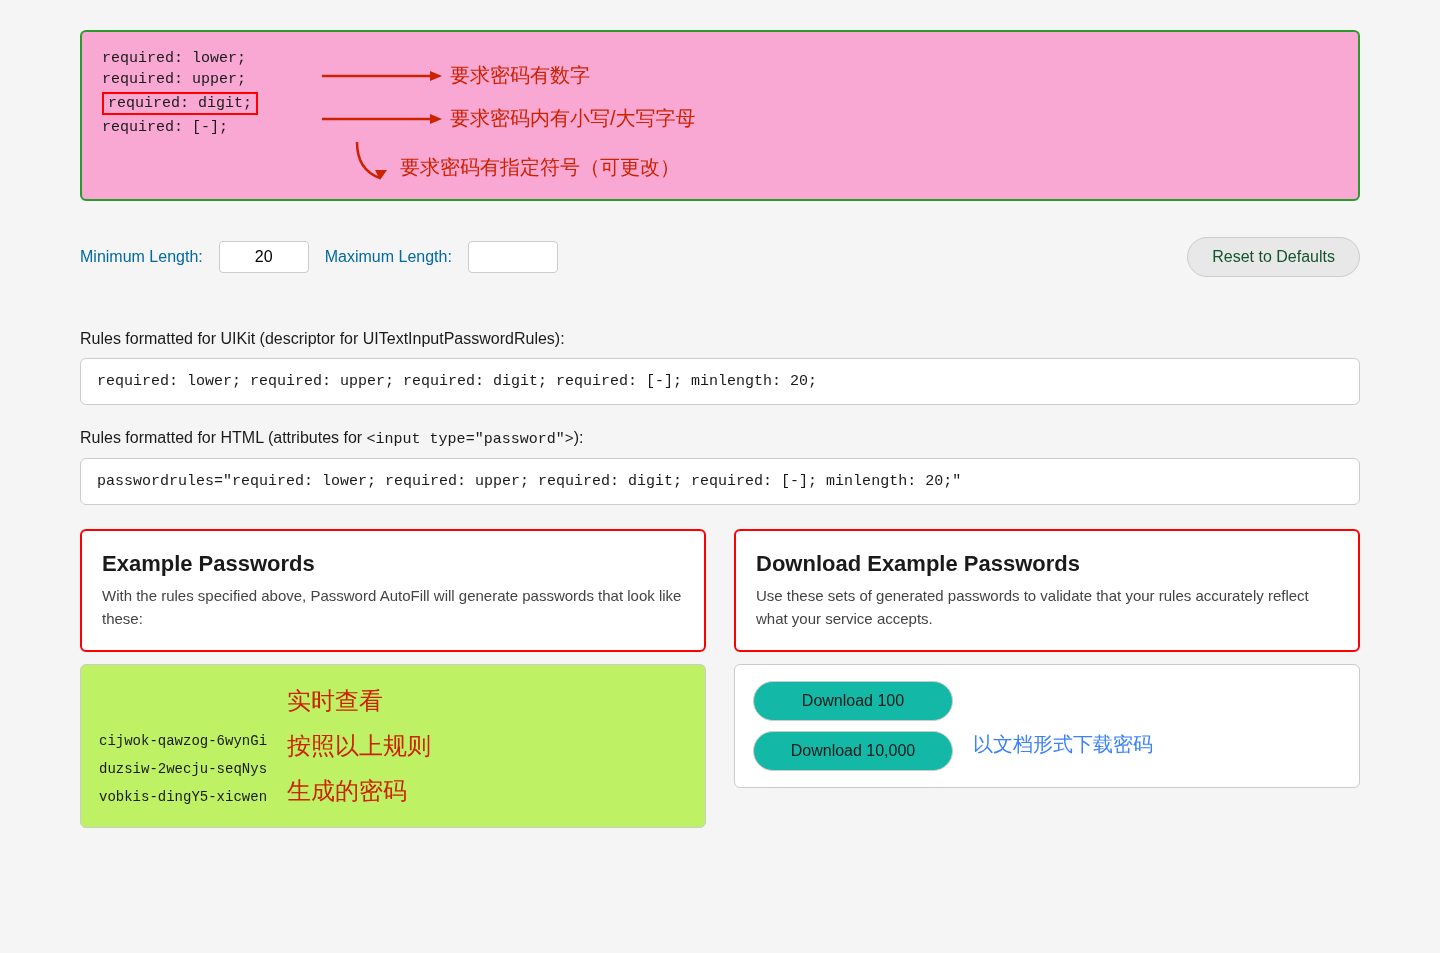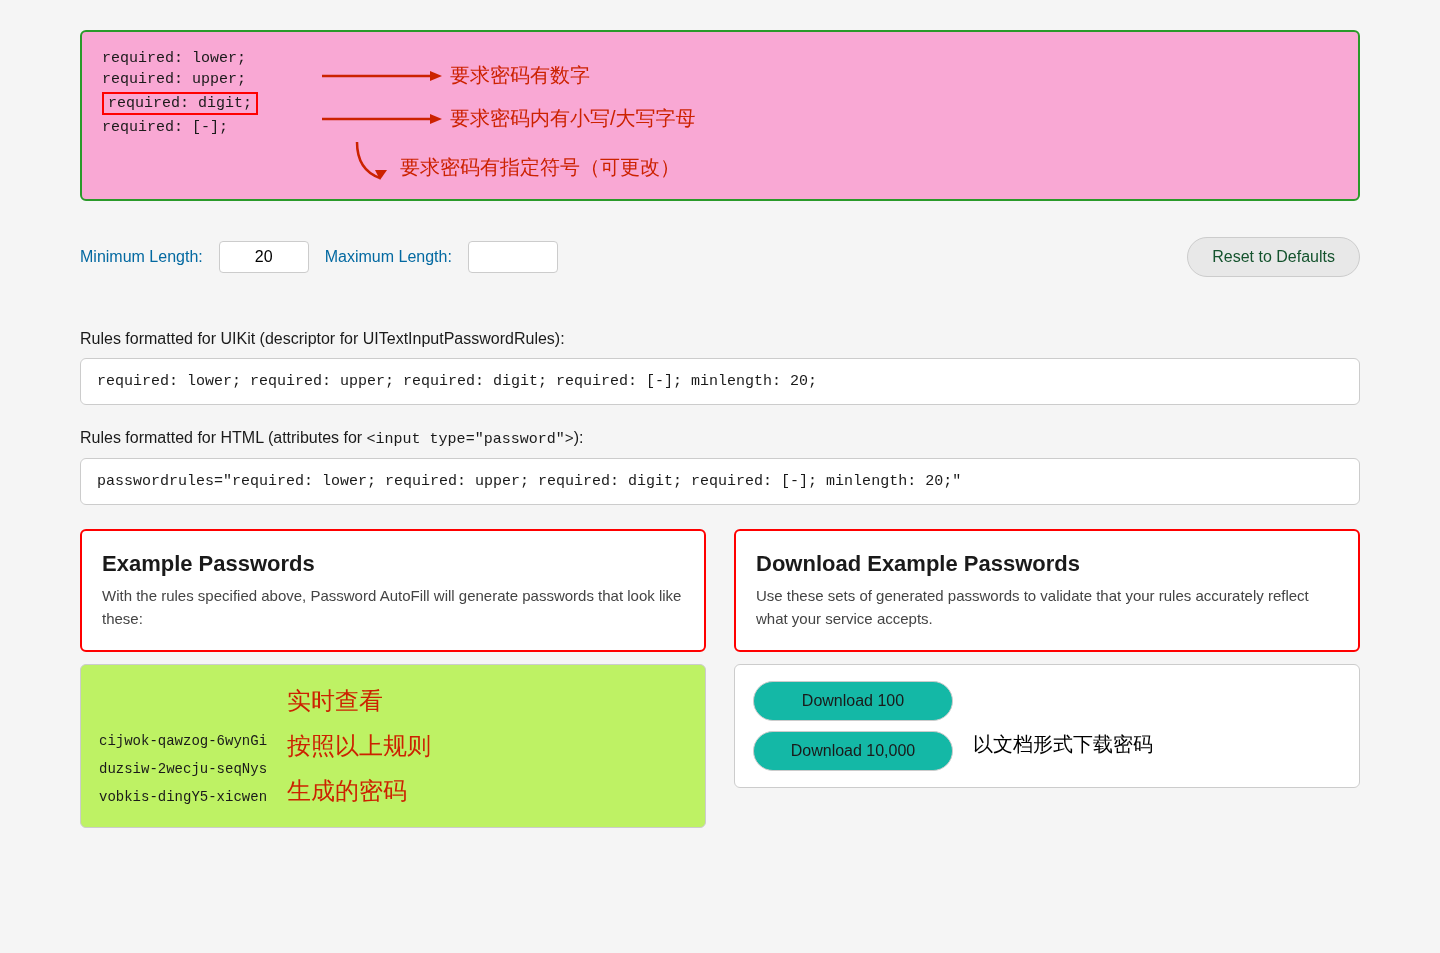--- a/index.html
+++ b/index.html
@@ -187,21 +187,21 @@
       padding: 10px 0;
       font-size: 16px;
       cursor: pointer;
       color: #1a1a1a;
       width: 200px;
       text-align: center;
     }
 
     .download-chinese {
       font-size: 20px;
-      color: #000000;
+      color: #3b82f6;
       margin-top: 36px;
     }
 
     
     .separator {
       height: 1px;
       background: transparent;
       margin-bottom: 16px;
     }
   </style>

